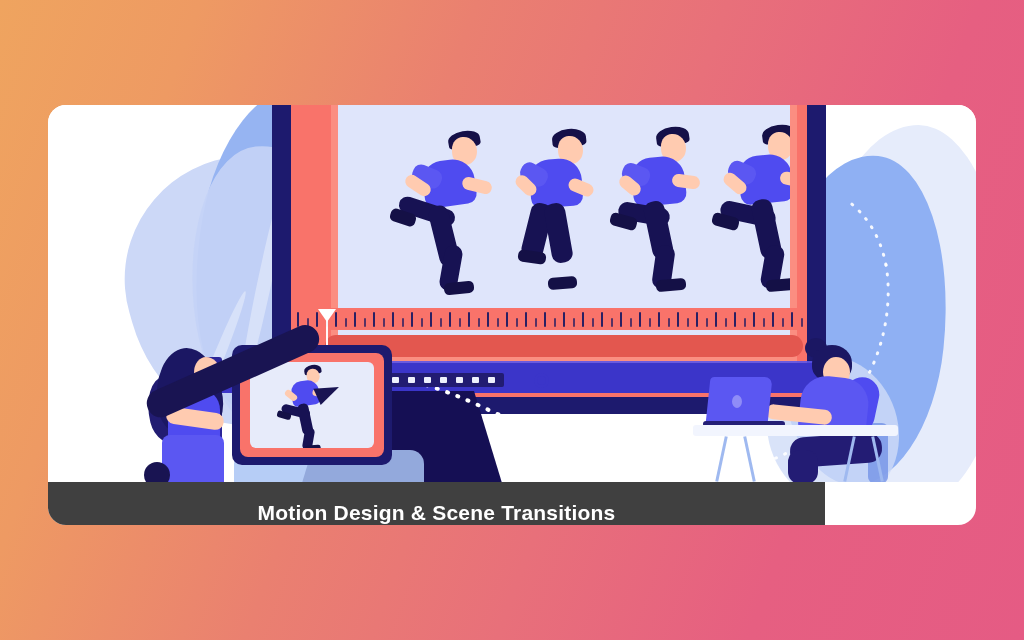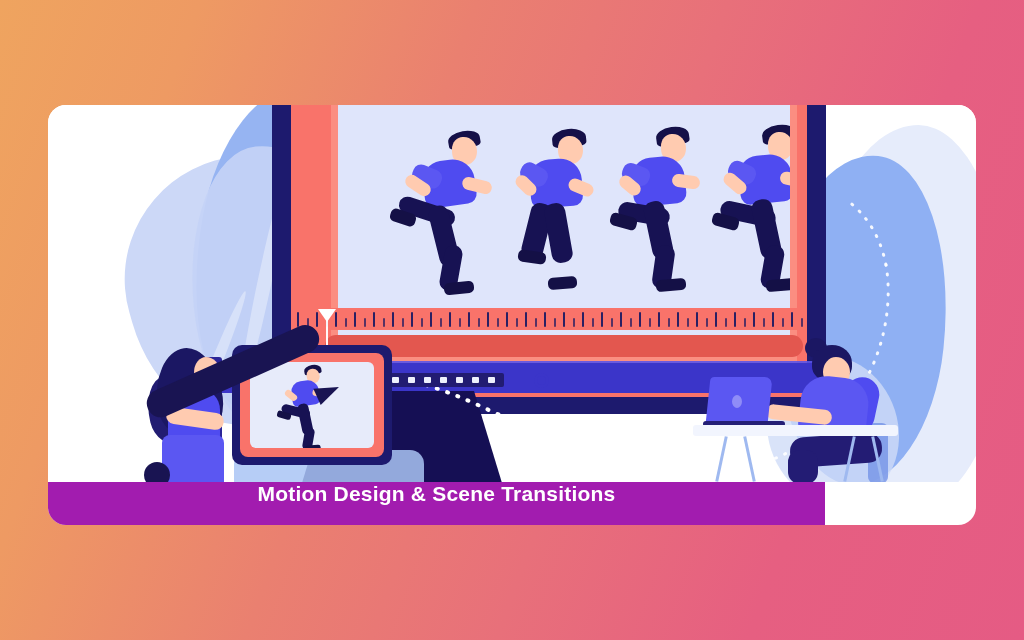--- a/index.html
+++ b/index.html
@@ -271,21 +271,21 @@
     background:#231c74; border-radius:12px;
   }
   #wChair {
     position:absolute; left:820px; top:318px; width:20px; height:60px;
     background:#6f8fe6; border-radius:6px; opacity:.75;
   }
 
   
   #caption {
     position:absolute; left:0; bottom:0; width:777px; height:43px;
-    background:#a21caf; display:flex; align-items:flex-start; justify-content:center;
+    background:#404040; display:flex; align-items:flex-end; justify-content:center;
   }
   #captionText {
     color:#ffffff; font-size:21px; font-weight:700; letter-spacing:.2px;
     font-family:"Liberation Sans", sans-serif;
   }
 </style>
 </head>
 <body>
 
 <div id="stage">

